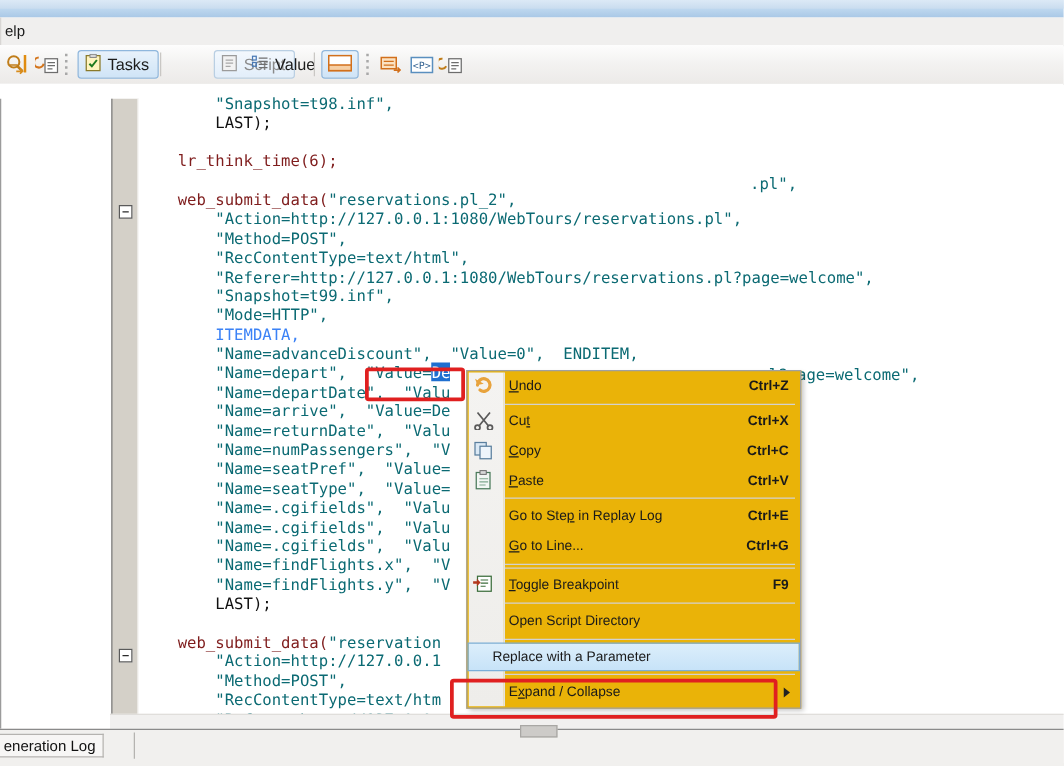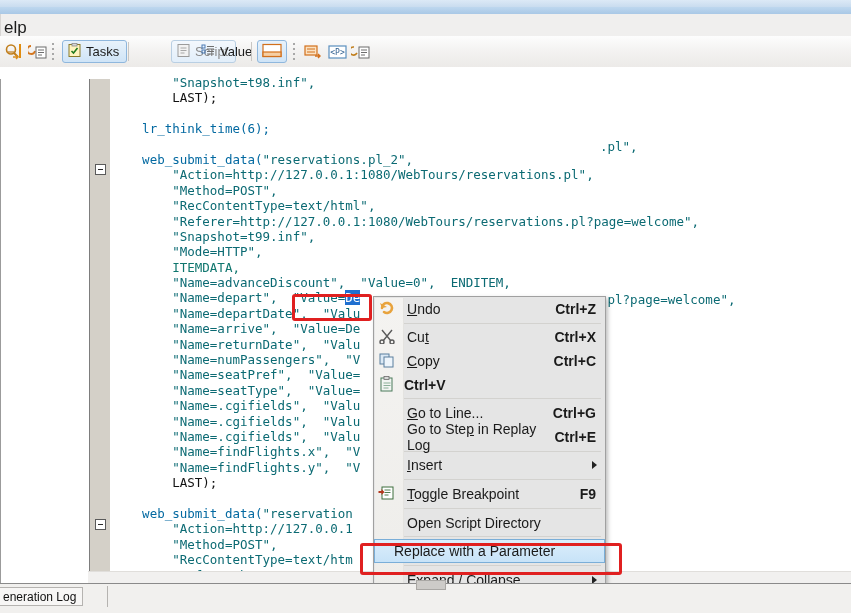--- a/index.html
+++ b/index.html
@@ -20,21 +20,21 @@
   .titlebar-strip .glass{
     position:absolute;left:0;top:0;width:851px;height:7px;
     background:linear-gradient(180deg,#dce9f6 0%,#c9dcef 100%);
   }
   .menubar{
     position:absolute;left:0;top:14px;width:851px;height:22px;
     background:#f0efee;border-bottom:1px solid #e3e2e0;
   }
   .menubar .mi{
     position:absolute;left:0;top:3px;
-    font-size:17px;color:#1b1b1b;padding:1px 4px;
+    font-size:12px;color:#1b1b1b;padding:1px 4px;
   }
   .menubar .edge{
     position:absolute;left:0;top:0;width:1px;height:22px;background:#d8d6d4;
   }
 
   
   .toolbar{
     position:absolute;left:0;top:36px;width:851px;height:31px;
     background:linear-gradient(180deg,#fdfdfd 0%,#f3f2f1 48%,#eceae8 100%);
     border-bottom:1px solid #cfcdc9;
@@ -88,42 +88,42 @@
     content:"";position:absolute;left:2px;top:4px;width:5px;height:1px;background:#2a2a2a;
   }
   .code{
     position:absolute;left:112px;top:8px;right:0;bottom:0;
     font-family:"DejaVu Sans Mono","Liberation Mono",monospace;
     font-size:12.5px;line-height:15.4px;
     white-space:pre;color:#0f5c5c;
   }
   .code .ln{height:15.4px;}
   .blue{color:#0b6a73;}
-  .dkred{color:#0369a1;}
-  .navy{color:#0f766e;}
+  .dkred{color:#7f1d1d;}
+  .navy{color:#3b82f6;}
   .plainc{color:#111111;}
   .sel{background:#1f6fd0;color:#ffffff;}
 
   .hscroll{
     position:absolute;left:88px;top:504px;width:763px;height:12px;
     background:#f1f0ef;border-top:1px solid #e0dedb;
   }
 
   
   .redbox{
     position:absolute;border:3px solid #e02020;border-radius:3px;
     box-sizing:border-box;pointer-events:none;
   }
 
   
   .ctxmenu{
-    position:absolute;left:373px;top:296px;width:233px;
-    background:#e5e5e5;border:1px solid #a0a0a0;
+    position:absolute;left:373px;top:296px;width:268px;
+    background:#eab308;border:1px solid #a0a0a0;
     box-shadow:2px 2px 4px rgba(0,0,0,.25);
-    font-size:14px;color:#1a1a1a;
+    font-size:11px;color:#1a1a1a;
     box-sizing:border-box;
   }
   .ctxmenu .gutterstrip{
     position:absolute;left:1px;top:1px;width:28px;bottom:1px;
     background:linear-gradient(180deg,#f4f3f1 0%,#eeedea 100%);
     border-right:1px solid #e4e3e0;
   }
   .mrow{
     position:relative;display:flex;align-items:center;
     height:23.6px;padding-left:30px;box-sizing:border-box;
@@ -337,36 +337,33 @@
           </svg></span>
         <span class="mlbl"><u>C</u>opy</span>
         <span class="macc">Ctrl+C</span>
       </div>
       <div class="mrow">
         <span class="micon"><svg width="18" height="16" viewBox="0 0 18 16">
             <rect x="3" y="2" width="11" height="13" fill="#f2f6f3" stroke="#4a7a5a" stroke-width="1"></rect>
             <rect x="6" y="0.5" width="5" height="3" fill="#d8d8d8" stroke="#6a6a6a" stroke-width=".8"></rect>
             <path d="M5.5 7h7 M5.5 9.5h7 M5.5 12h5" stroke="#7fa88f" stroke-width=".9"></path>
           </svg></span>
+        <span class="mlbl"><u>P</u>aste</span>
         <span class="macc">Ctrl+V</span>
       </div>
       <div class="msep"></div>
+      <div class="mrow">
+        <span class="mlbl">Go to Ste<u>p</u> in Replay Log</span>
+        <span class="macc">Ctrl+E</span>
+      </div>
       <div class="mrow">
         <span class="mlbl"><u>G</u>o to Line...</span>
         <span class="macc">Ctrl+G</span>
       </div>
-      <div class="mrow">
-        <span class="mlbl">Go to Ste<u>p</u> in Replay Log</span>
-        <span class="macc">Ctrl+E</span>
-      </div>
-      <div class="msep"></div>
-      <div class="mrow">
-        <span class="mlbl"><u>I</u>nsert</span>
-        <span class="arrow"></span>
-      </div>
+      <div class="msep"></div>
       <div class="msep"></div>
       <div class="mrow">
         <span class="micon"><svg width="18" height="16" viewBox="0 0 18 16">
             <rect x="4" y="2" width="11" height="12" fill="#ffffff" stroke="#3c6e3c" stroke-width="1"></rect>
             <path d="M6.5 5h6 M6.5 7.5h6 M6.5 10h4" stroke="#3c6e3c" stroke-width=".9"></path>
             <path d="M0.5 6 l3 0 l0 -2 l3 3 l-3 3 l0 -2 l-3 0 z" fill="#b3371c"></path>
           </svg></span>
         <span class="mlbl"><u>T</u>oggle Breakpoint</span>
         <span class="macc">F9</span>
       </div>

